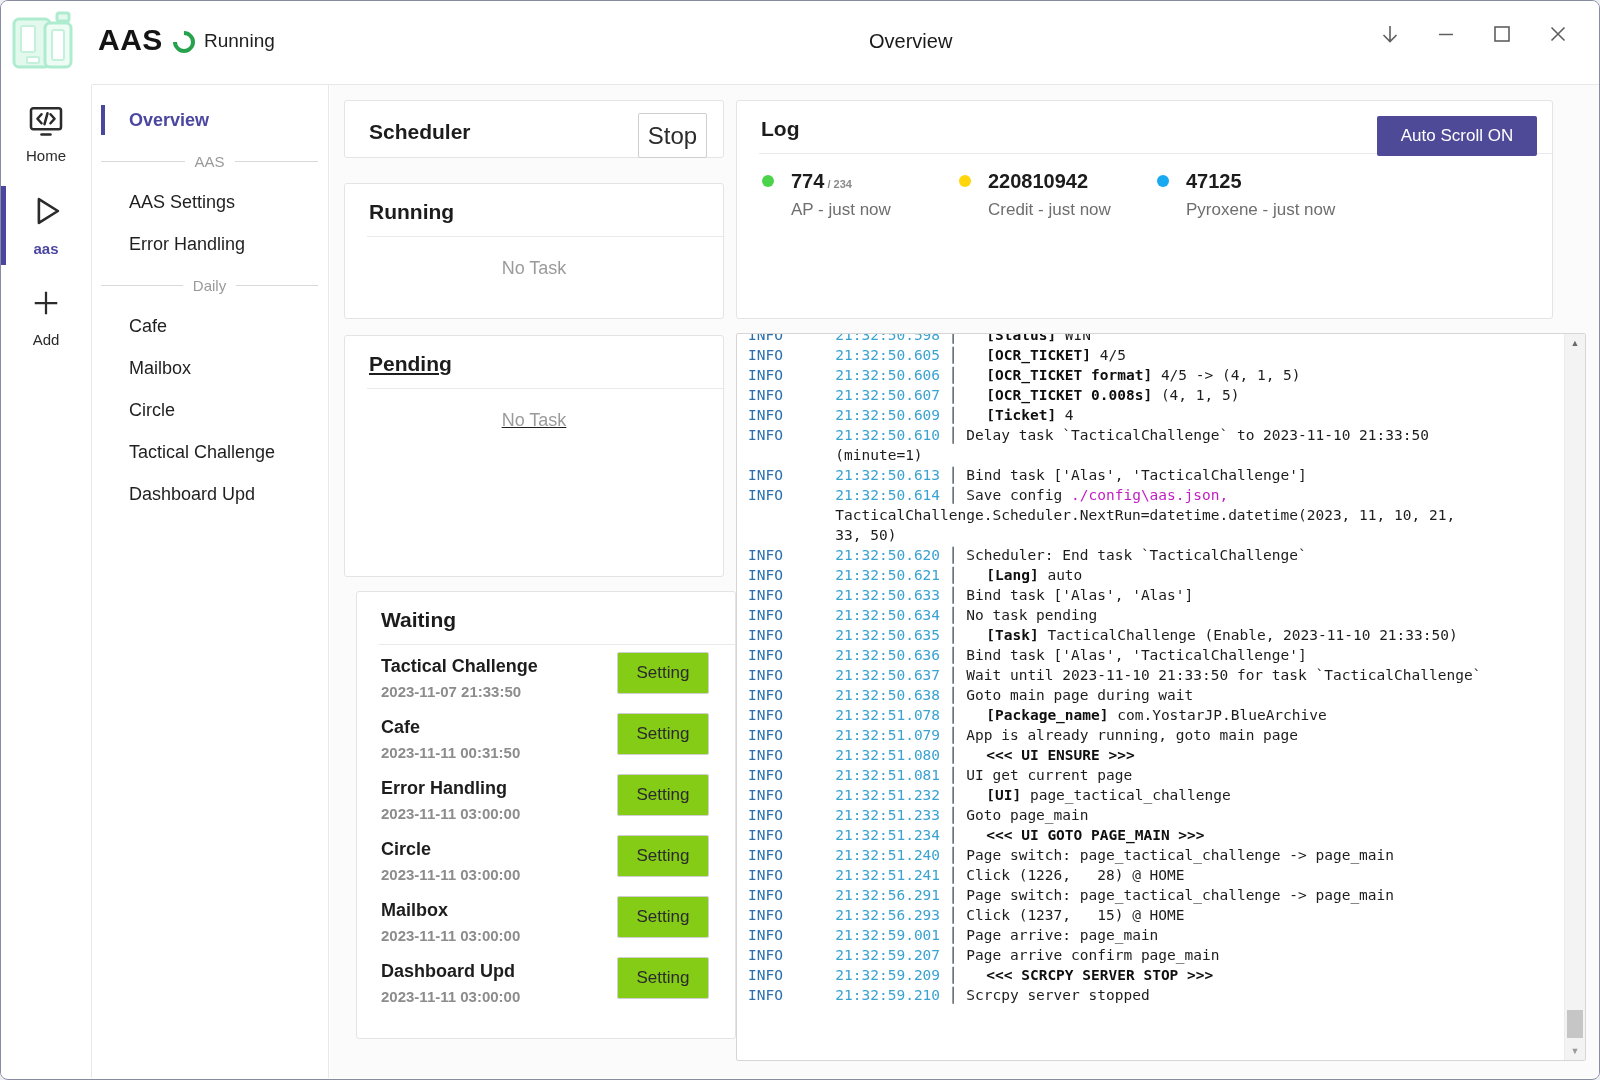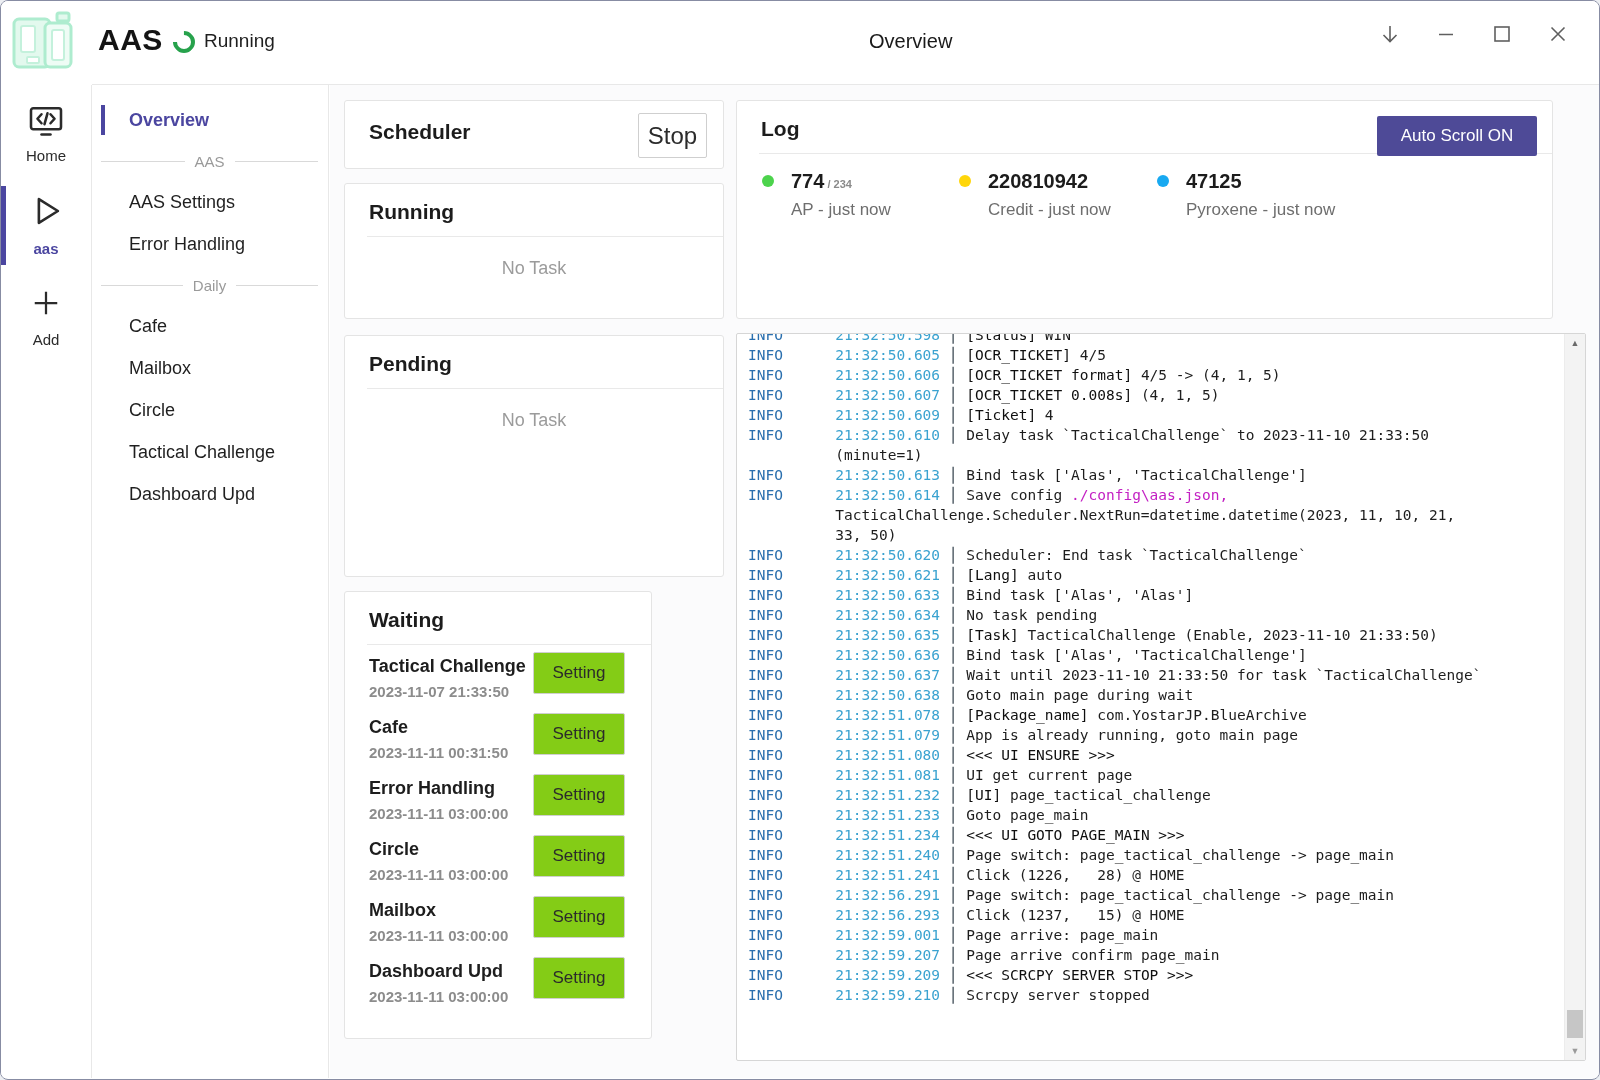--- a/index.html
+++ b/index.html
@@ -37,27 +37,27 @@
   .nav-section .ln{flex:1;border-top:1px solid #d9d9d9;}
   .nav-section .sl{padding:0 10px;}
 
   
   .content{position:absolute;left:329px;top:84px;right:0;bottom:1px;background:#fbfbfc;}
   .card{position:absolute;background:#fff;border:1px solid #e4e4e4;border-radius:3px;}
   .card-title{font-size:21px;font-weight:700;color:#1c1c1c;padding:16px 0 0 24px;}
   .card-divider{border:none;border-top:1px solid #e9e9e9;margin:12px 0 0 22px;}
   .no-task{text-align:center;color:#9b9b9b;font-size:18px;margin-top:21px;}
 
-  .card-scheduler{left:14px;top:15px;width:380px;height:69px;}
+  .card-scheduler{left:14px;top:15px;width:380px;height:58px;}
   .card-scheduler .card-title{padding-top:19px;}
   .stop-btn{position:absolute;right:16px;top:12px;width:69px;height:45px;background:#fff;
             border:1px solid #cfcfcf;border-radius:2px;font-size:24px;color:#2b2b2b;font-family:inherit;}
   .card-running{left:14px;top:98px;width:380px;height:136px;}
-  .card-pending{left:14px;top:250px;width:380px;height:242px;}
-  .card-waiting{left:14px;top:506px;width:308px;height:448px;}
+  .card-pending{left:14px;top:250px;width:380px;height:242px;text-decoration:underline;}
+  .card-waiting{left:26px;top:506px;width:380px;height:448px;}
 
   .task-row{position:relative;height:61px;padding:8px 24px 0 24px;}
   .task-name{font-size:18px;font-weight:700;color:#1d1d1d;line-height:26px;}
   .task-time{font-size:15px;font-weight:600;color:#8c8c8c;margin-top:4px;}
   .setting-btn{position:absolute;right:26px;top:7px;width:92px;height:42px;background:#84cc16;
                border:1px solid #cfcfcf;border-radius:2px;font-size:17px;color:#2b2b2b;font-family:inherit;}
 
   
   .card-loghead{left:406px;top:15px;width:817px;height:219px;}
   .autoscroll-btn{position:absolute;right:15px;top:15px;width:160px;height:40px;background:#4e4a97;border:none;
@@ -70,21 +70,21 @@
   .stat .val-total{font-size:11px;font-weight:700;color:#8a8a8a;margin-top:32px;}
   .stat .stat-label{padding-left:29px;margin-top:7px;font-size:17px;color:#6e6e6e;white-space:nowrap;}
 
   
   .log-panel{position:absolute;left:406px;top:248px;width:850px;height:728px;background:#fff;
              border:1px solid #d6d6d6;border-radius:2px;overflow:hidden;}
   .log-body{position:absolute;left:0;top:0;bottom:0;right:21px;overflow:hidden;}
   .log-content{font-family:"DejaVu Sans Mono","Liberation Mono",monospace;font-size:14.5px;line-height:20px;
                white-space:pre;padding-left:11px;margin-top:-9px;}
   .sg-l{color:#2a6fae;} .sg-t{color:#3aa2d0;} .sg-s{color:#22303c;}
-  .sg-m{color:#1d1d1d;} .sg-b{color:#0f0f0f;font-weight:400;} .sg-p{color:#c320c3;}
+  .sg-m{color:#1d1d1d;} .sg-b{color:#0f0f0f;font-weight:700;margin-left:20px;} .sg-p{color:#c320c3;}
   .scrollbar{position:absolute;right:0;top:0;bottom:0;width:21px;background:#f3f3f3;border-left:1px solid #ececec;}
   .sb-arrow{position:absolute;left:0;right:0;text-align:center;font-size:9px;color:#6a6a6a;line-height:14px;}
   .sb-up{top:2px;} .sb-down{bottom:2px;color:#9a9a9a;}
   .sb-thumb{position:absolute;left:2px;right:2px;top:676px;height:28px;background:#c6c6c6;}
 </style>
 </head>
 <body>
 
 <div class="window">
 

